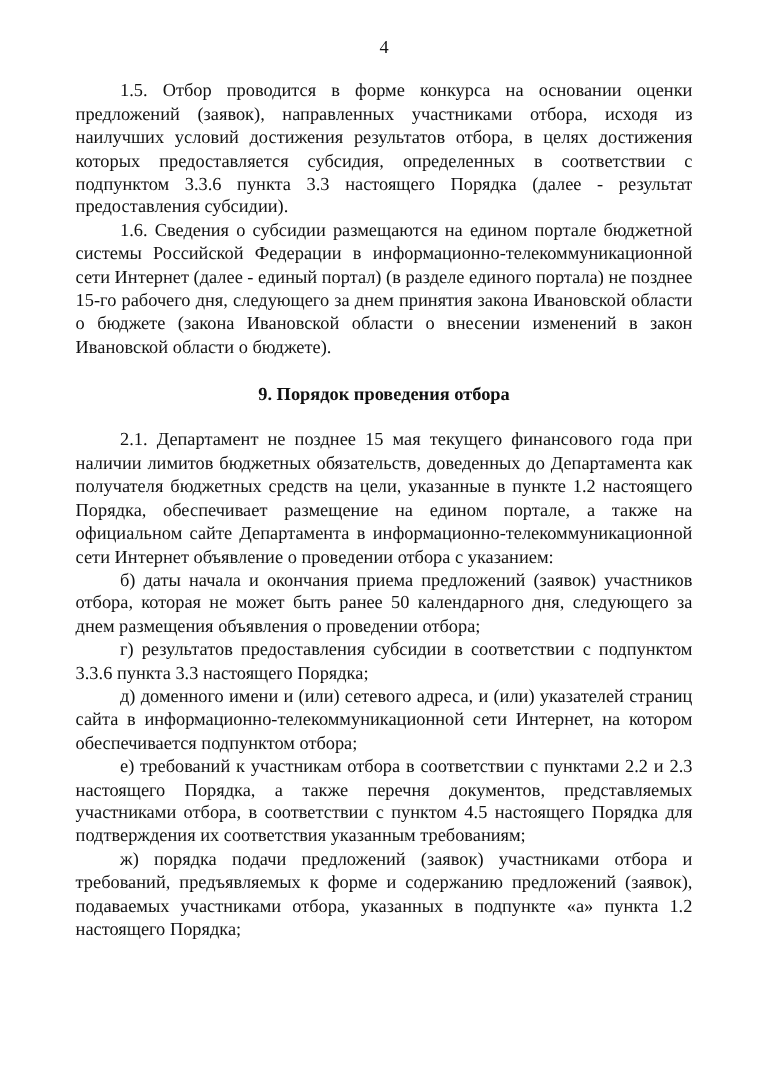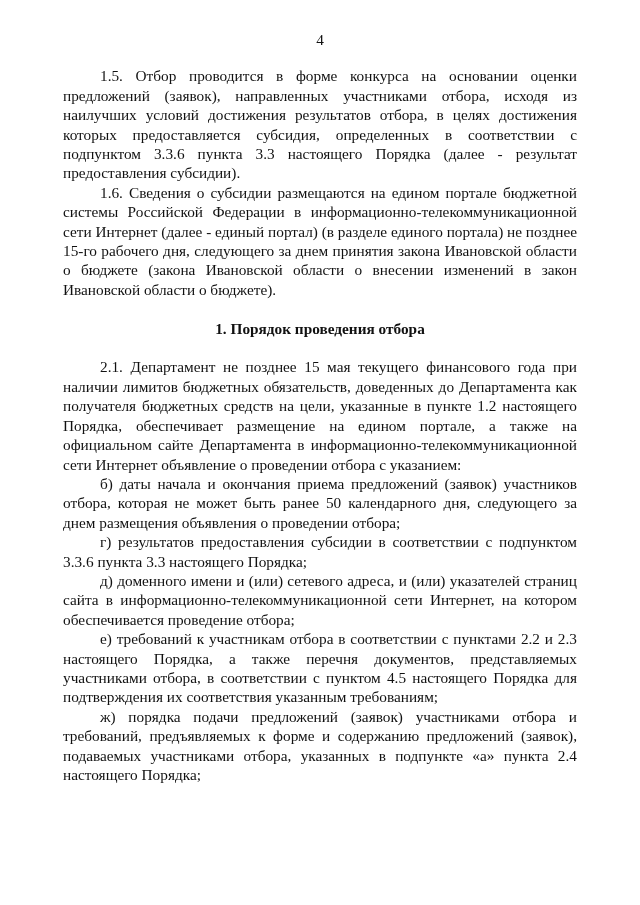--- a/index.html
+++ b/index.html
@@ -42,29 +42,29 @@
 <body>
 
 <div class="doc-page">
   <div class="page-number">4</div>
 
   <div class="doc-body">
     <p>1.5. Отбор проводится в форме конкурса на основании оценки предложений (заявок), направленных участниками отбора, исходя из наилучших условий достижения результатов отбора, в целях достижения которых предоставляется субсидия, определенных в соответствии с подпунктом 3.3.6 пункта 3.3 настоящего Порядка (далее - результат предоставления субсидии).</p>
 
     <p>1.6. Сведения о субсидии размещаются на едином портале бюджетной системы Российской Федерации в информационно-телекоммуникационной сети Интернет (далее - единый портал) (в разделе единого портала) не позднее 15-го рабочего дня, следующего за днем принятия закона Ивановской области о бюджете (закона Ивановской области о внесении изменений в закон Ивановской области о бюджете).</p>
 
-    <p class="section-heading">1. Порядок проведения отбора</p>
+    <p class="section-heading">9. Порядок проведения отбора</p>
 
     <p>2.1. Департамент не позднее 15 мая текущего финансового года при наличии лимитов бюджетных обязательств, доведенных до Департамента как получателя бюджетных средств на цели, указанные в пункте 1.2 настоящего Порядка, обеспечивает размещение на едином портале, а также на официальном сайте Департамента в информационно-телекоммуникационной сети Интернет объявление о проведении отбора с указанием:</p>
 
 
     <p>б) даты начала и окончания приема предложений (заявок) участников отбора, которая не может быть ранее 50 календарного дня, следующего за днем размещения объявления о проведении отбора;</p>
 
 
     <p>г) результатов предоставления субсидии в соответствии с подпунктом 3.3.6 пункта 3.3 настоящего Порядка;</p>
 
-    <p>д) доменного имени и (или) сетевого адреса, и (или) указателей страниц сайта в информационно-телекоммуникационной сети Интернет, на котором обеспечивается проведение отбора;</p>
+    <p>д) доменного имени и (или) сетевого адреса, и (или) указателей страниц сайта в информационно-телекоммуникационной сети Интернет, на котором обеспечивается подпунктом отбора;</p>
 
     <p>е) требований к участникам отбора в соответствии с пунктами 2.2 и 2.3 настоящего Порядка, а также перечня документов, представляемых участниками отбора, в соответствии с пунктом 4.5 настоящего Порядка для подтверждения их соответствия указанным требованиям;</p>
 
-    <p>ж) порядка подачи предложений (заявок) участниками отбора и требований, предъявляемых к форме и содержанию предложений (заявок), подаваемых участниками отбора, указанных в подпункте «а» пункта 2.4 настоящего Порядка;</p>
+    <p>ж) порядка подачи предложений (заявок) участниками отбора и требований, предъявляемых к форме и содержанию предложений (заявок), подаваемых участниками отбора, указанных в подпункте «а» пункта 1.2 настоящего Порядка;</p>
   </div>
 </div>
 
 </body></html>

